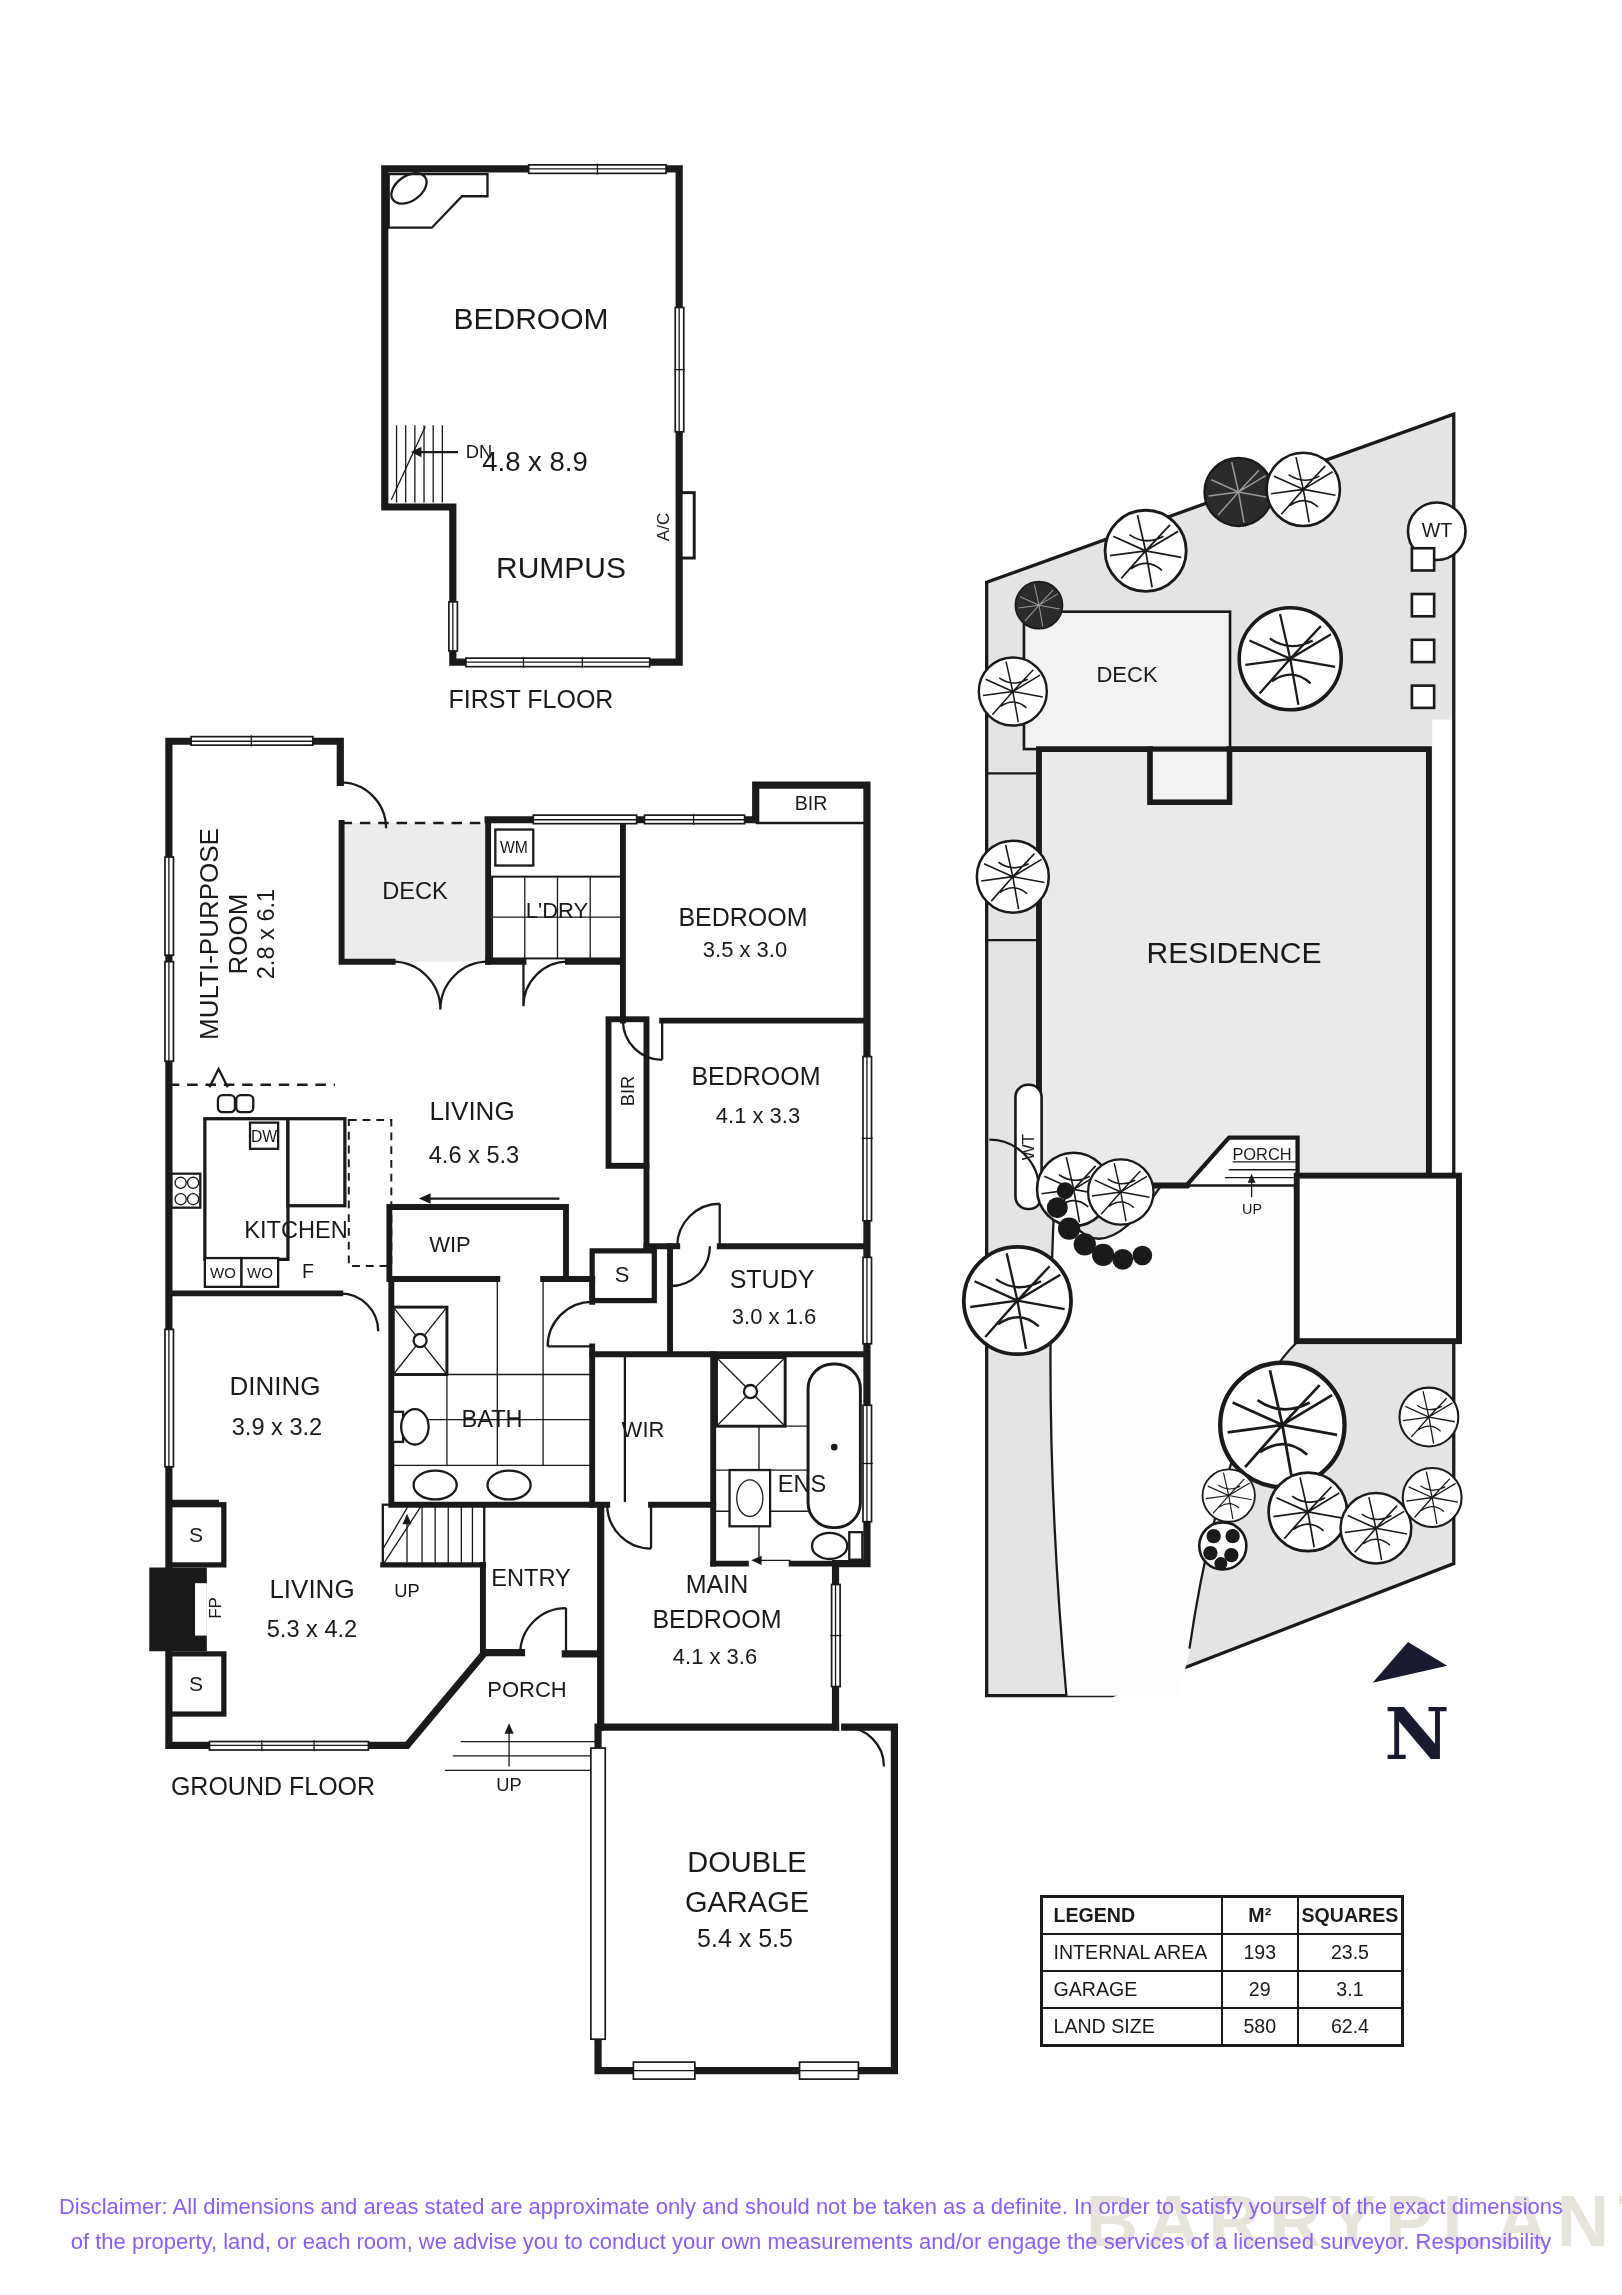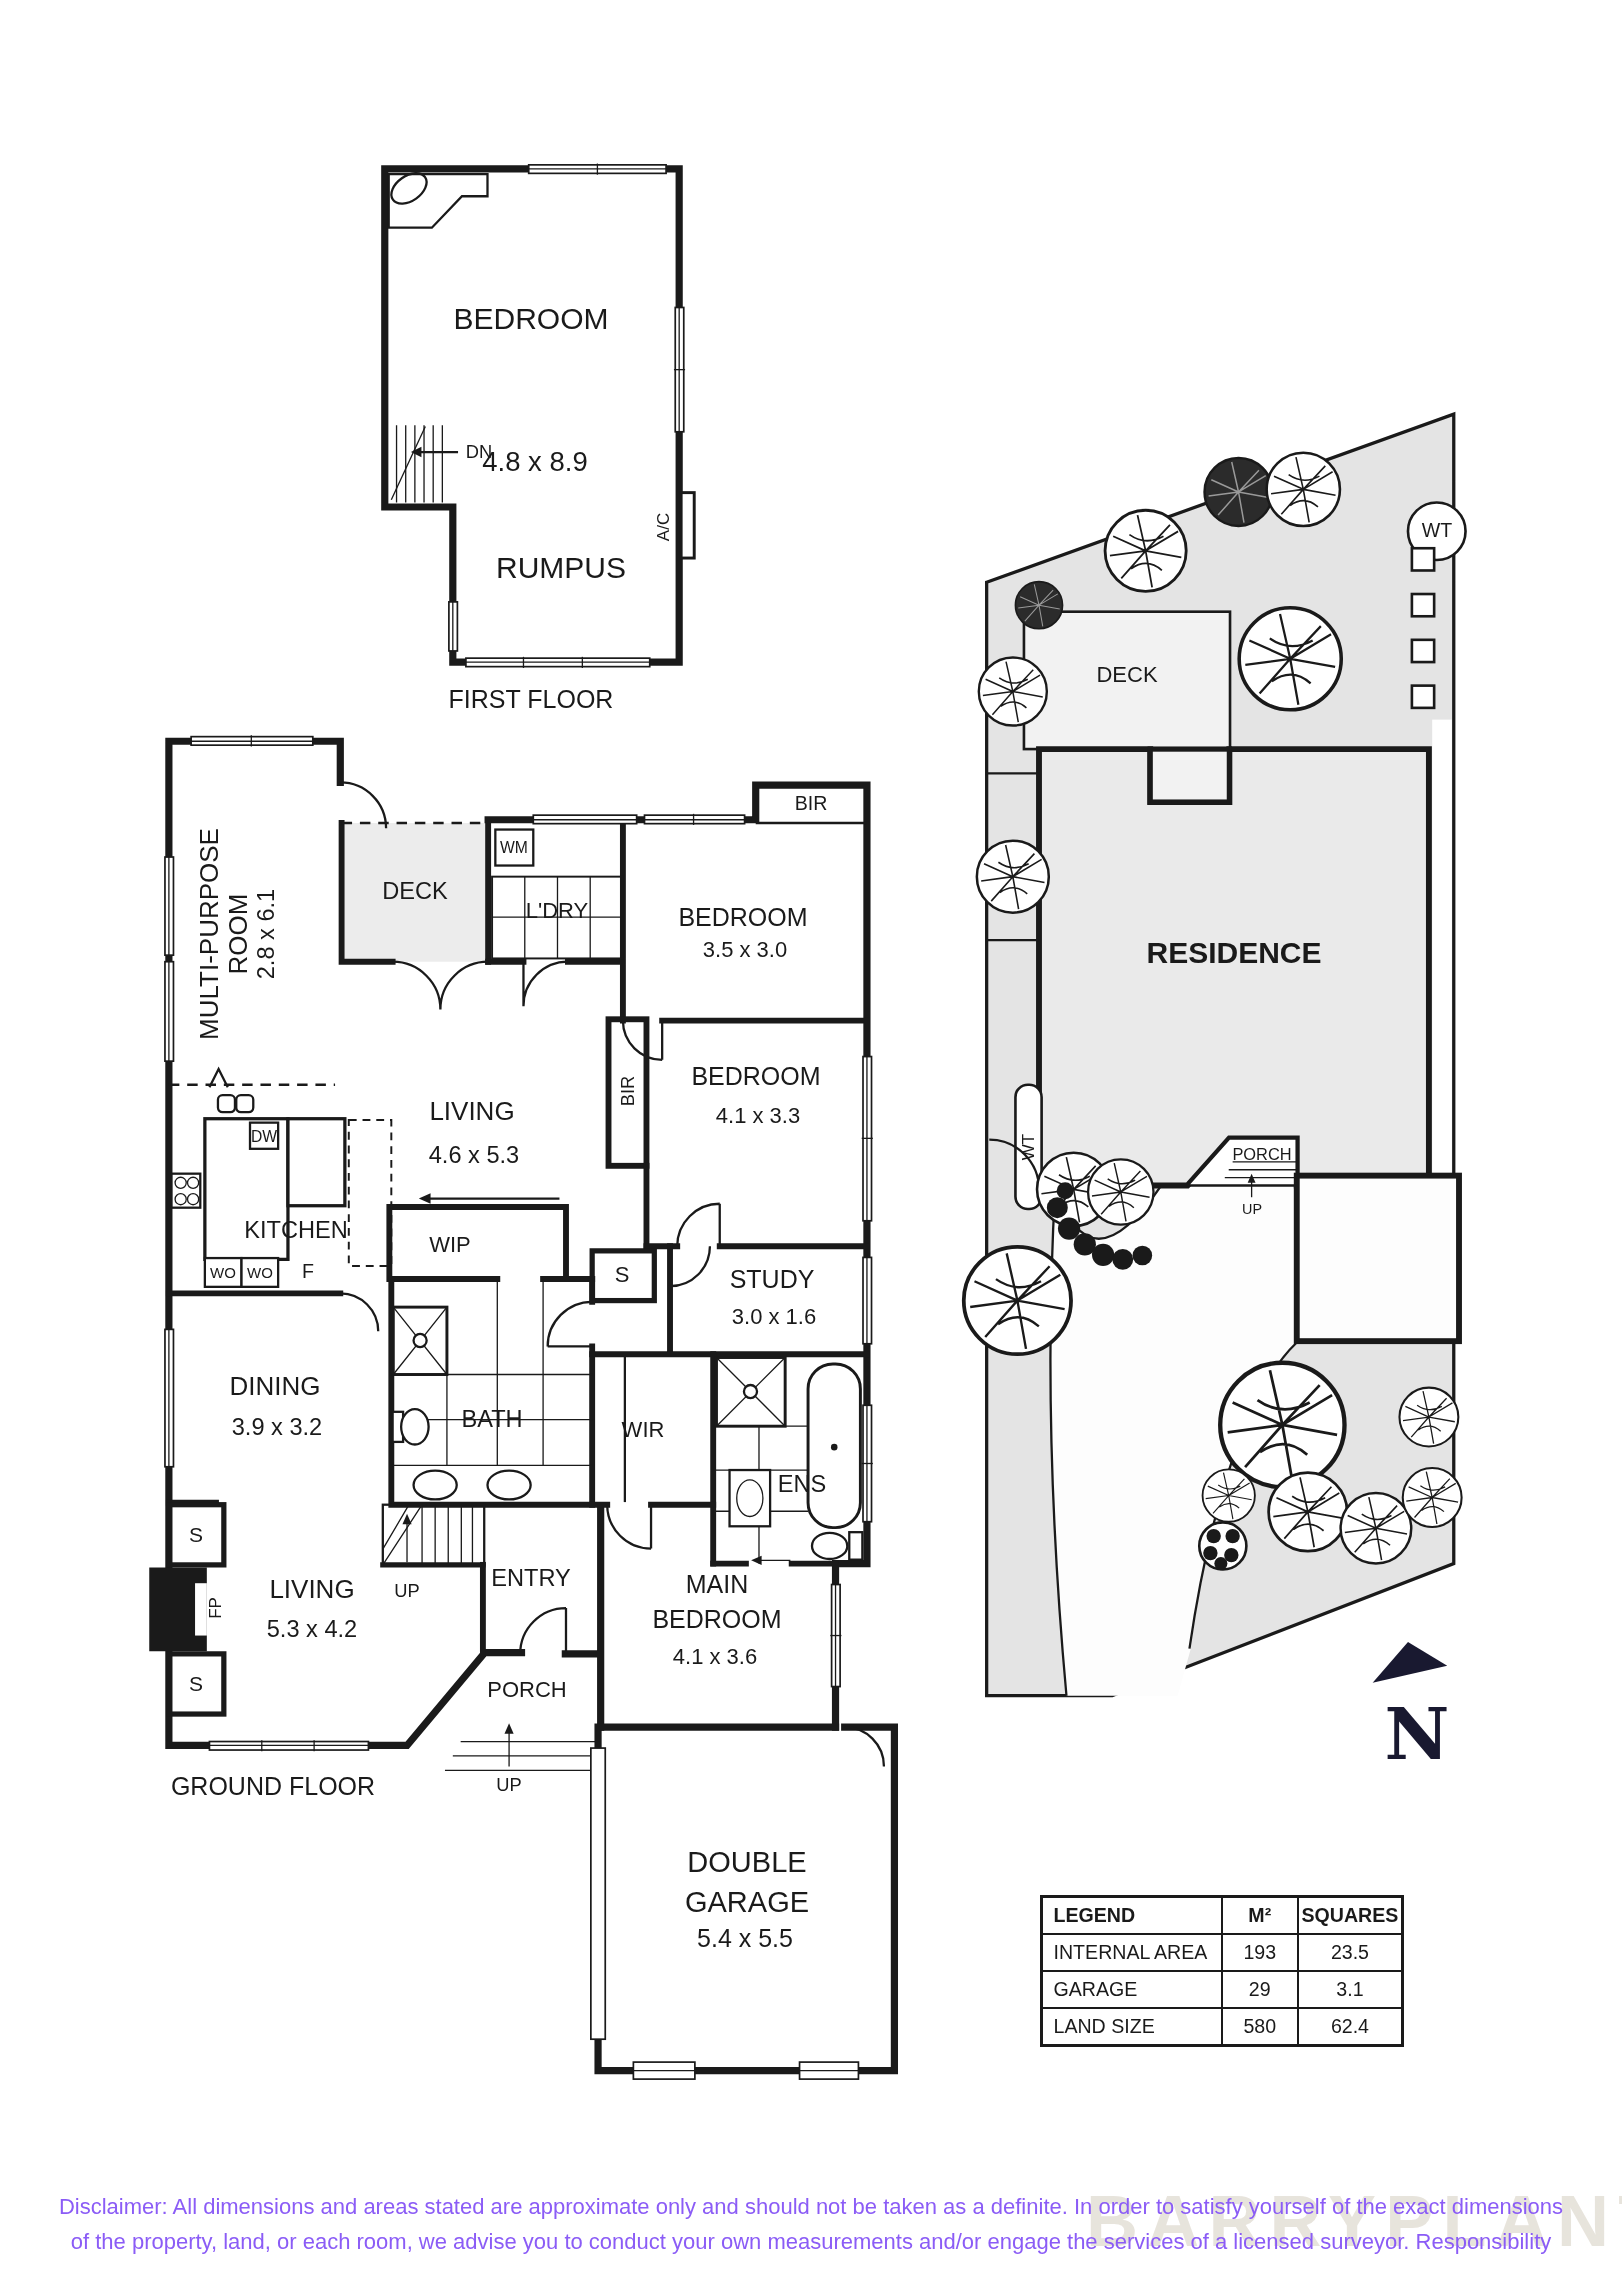--- a/index.html
+++ b/index.html
@@ -363,21 +363,21 @@
 <div class="lbl" style="left:717px;top:1619px;font-size:25px;">BEDROOM</div>
 <div class="lbl" style="left:715px;top:1657px;font-size:22px;">4.1 x 3.6</div>
 <div class="lbl" style="left:527px;top:1690px;font-size:22px;">PORCH</div>
 <div class="lbl" style="left:509px;top:1785px;font-size:18.3px;">UP</div>
 <div class="lbl" style="left:273px;top:1786px;font-size:25px;">GROUND FLOOR</div>
 <div class="lbl" style="left:747px;top:1862px;font-size:29px;">DOUBLE</div>
 <div class="lbl" style="left:747px;top:1902px;font-size:29px;">GARAGE</div>
 <div class="lbl" style="left:745px;top:1938px;font-size:25px;">5.4 x 5.5</div>
 
 <div class="lbl" style="left:1127px;top:675px;font-size:22px;">DECK</div>
-<div class="lbl" style="left:1234px;top:953px;font-size:30px;font-weight:bold;">RESIDENCE</div>
+<div class="lbl" style="left:1234px;top:953px;font-size:30px;">RESIDENCE</div>
 <div class="lbl" style="left:1437px;top:531px;font-size:19.6px;">WT</div>
 <div class="lbl v" style="left:1029px;top:1147px;font-size:17px;">WT</div>
 <div class="lbl" style="left:1262px;top:1154px;font-size:16.4px;">PORCH</div>
 <div class="lbl" style="left:1252px;top:1209px;font-size:14.4px;">UP</div>
 <div class="lbl serifN" style="left:1417px;top:1735px;font-size:71px;">N</div>
 
 <div id="legend">
   <table style="width:364px;border:3.9px solid #1a1a1a;border-collapse:collapse;">
     <tbody>
           <tr>

